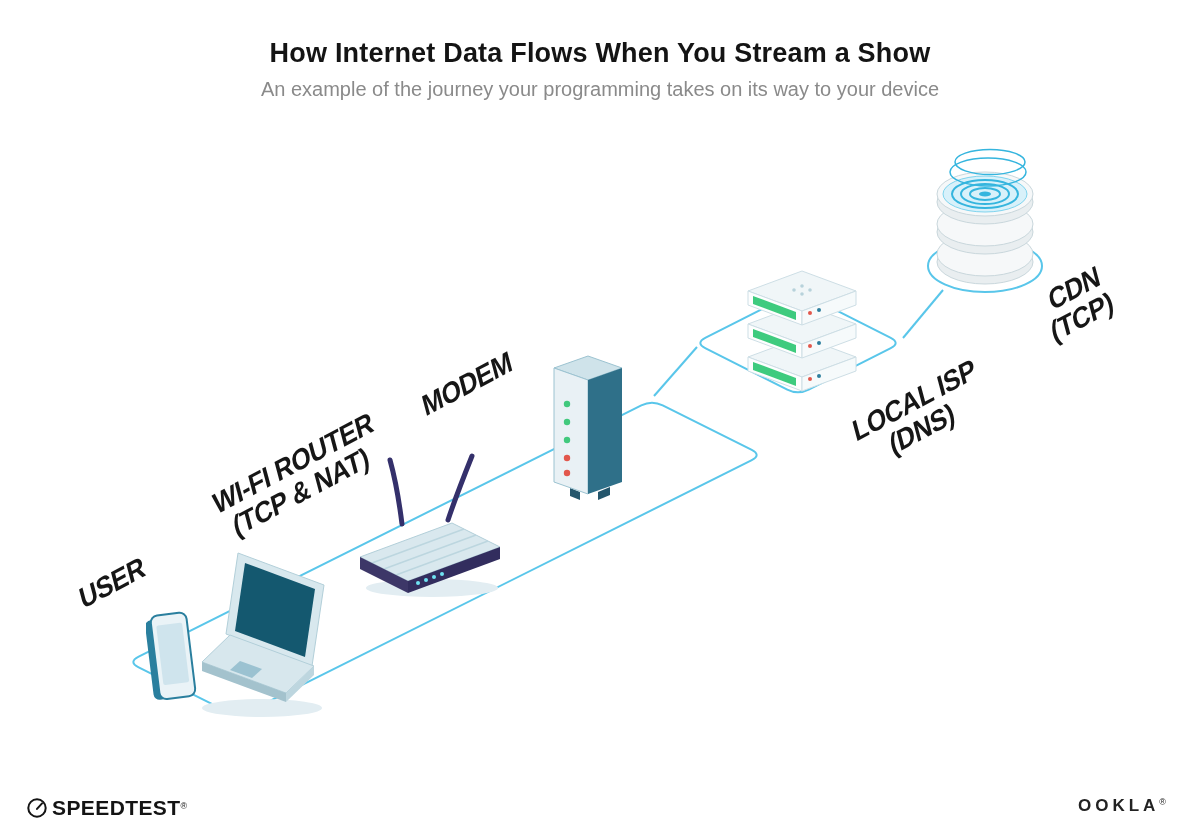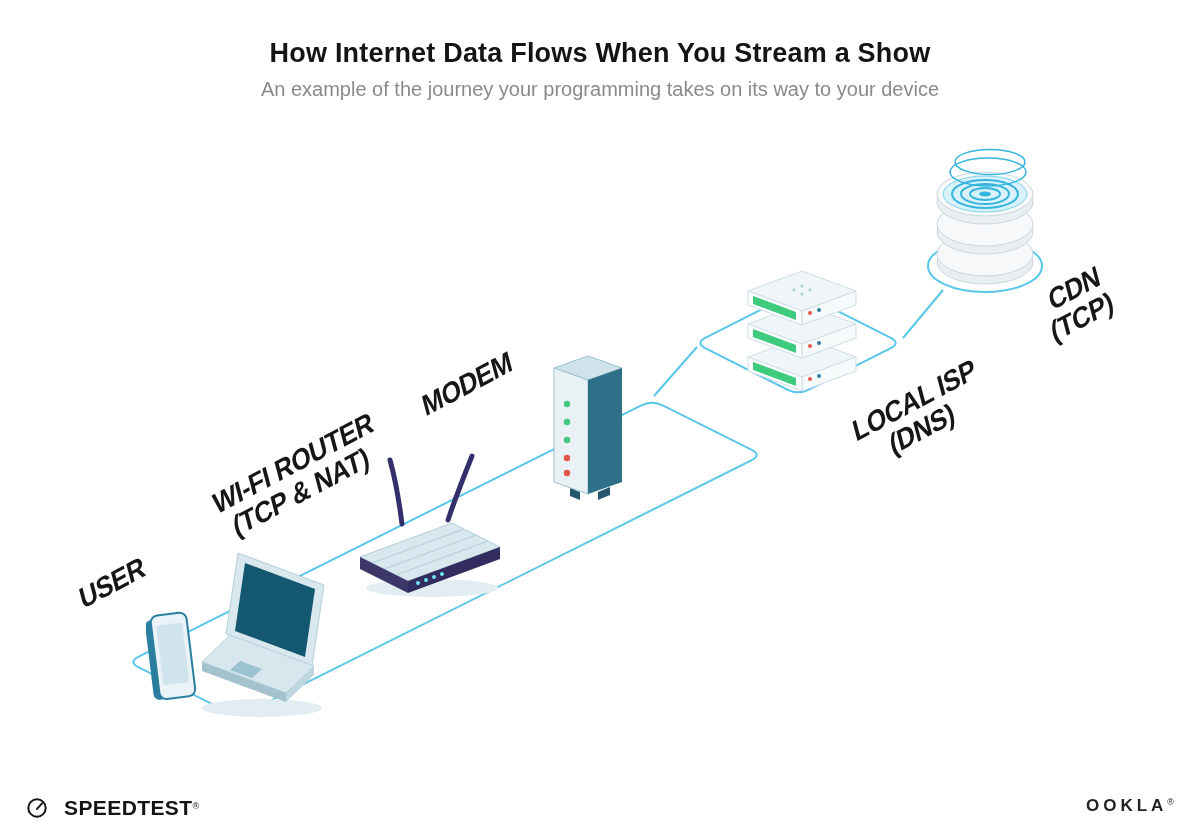--- a/index.html
+++ b/index.html
@@ -11,24 +11,24 @@
   .title { font-size:27px; font-weight:700; color:#141414; letter-spacing:0.2px; }
   .subtitle { margin-top:9px; font-size:20px; font-weight:400; color:#8a8a8a; }
 
   .abs { position:absolute; }
 
   .node-label { position:absolute; text-align:center; font-weight:700; color:#161616;
     font-size:28px; line-height:1.05; letter-spacing:-0.5px; white-space:nowrap;
     transform:translate(-50%,-50%) rotate(-28deg) skewX(-13deg) scaleX(0.95); }
   .node-label span { display:block; }
 
-  .footer-left { position:absolute; left:26px; bottom:16px; display:flex; align-items:center; gap:16px; }
+  .footer-left { position:absolute; left:26px; bottom:16px; display:flex; align-items:center; gap:4px; }
   .brand-speedtest { font-size:21px; font-weight:700; color:#141414; letter-spacing:0.4px; }
   .reg-mark { font-size:9px; vertical-align:super; color:#141414; }
-  .footer-right { position:absolute; right:26px; bottom:20px; }
+  .footer-right { position:absolute; right:34px; bottom:20px; }
   .brand-ookla { font-size:17px; font-weight:700; color:#222222; letter-spacing:4px; }
 </style>
 </head>
 <body>
 
 <div class="page">
 
   <header class="header">
     <div class="title">How Internet Data Flows When You Stream a Show</div>
     <div class="subtitle">An example of the journey your programming takes on its way to your device</div>

